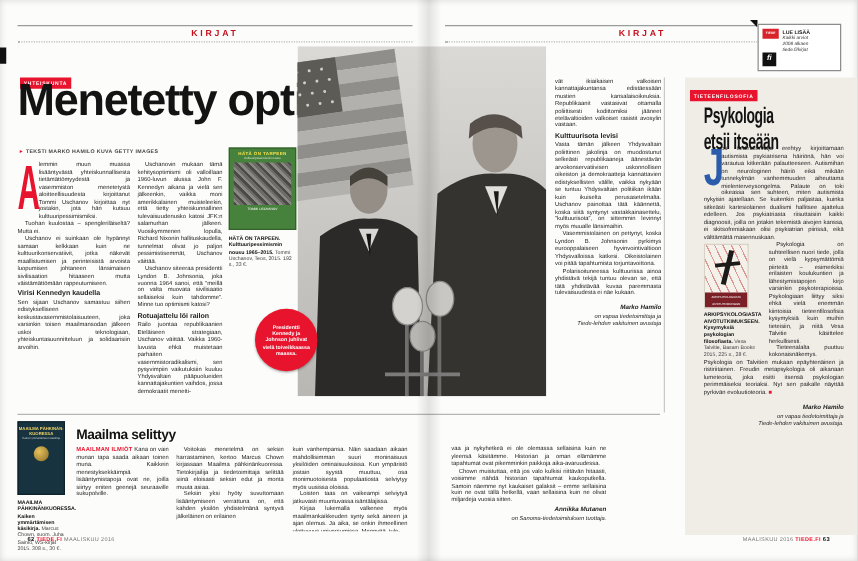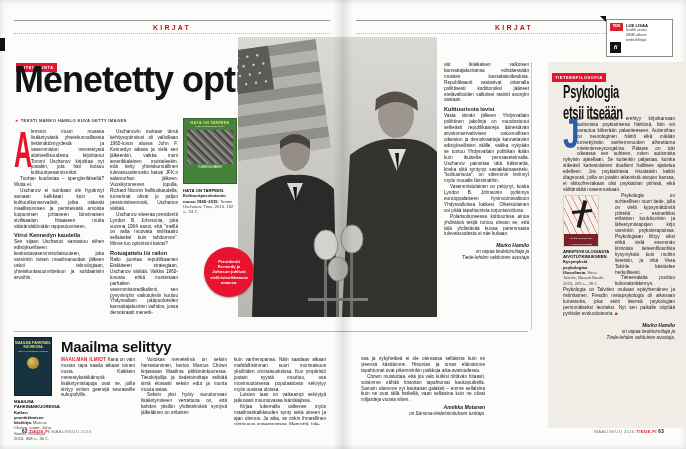--- a/index.html
+++ b/index.html
@@ -40,21 +40,21 @@
   .circle-cap { width:50px; height:50px; border-radius:50%; background:#e8142d; display:flex; align-items:center; justify-content:center;
                 text-align:center; color:#fff; font-weight:700; font-size:4.2px; line-height:5.2px; padding:5px;
                 box-shadow:0 1px 2px rgba(0,0,0,.35); }
 
   .sidebar { background:#f0ede7; }
   .sb-title { font-weight:700; color:#131313; white-space:nowrap; transform:scaleX(.62); transform-origin:0 0;
               font-size:18px; line-height:20.5px; letter-spacing:-.5px; }
   .endsq { color:#e8142d; }
 
   .sec-title { font-weight:700; color:#131313; white-space:nowrap; transform:scaleX(.6); transform-origin:0 0;
-               font-size:15px; line-height:13px; letter-spacing:-.3px; }
+               font-size:11px; line-height:13px; letter-spacing:-.3px; }
   .kick { color:#e8142d; font-weight:700; font-size:4.6px; letter-spacing:.2px; }
 
   .footer { font-size:4.4px; color:#777; letter-spacing:.3px; }
   .footer b { color:#111; font-size:4.6px; }
   .footer .red { color:#e8142d; font-weight:700; }
 
   
   .bk1 { width:54px; height:66px; background:#47823c; border:1px solid #35622c; overflow:hidden; }
   .bk1 .ttl { font-size:3.6px; font-weight:700; color:#f5e04b; text-align:center; padding-top:2px; letter-spacing:.3px; }
   .bk1 .sub { font-size:2.4px; color:#dfe8cf; text-align:center; }

